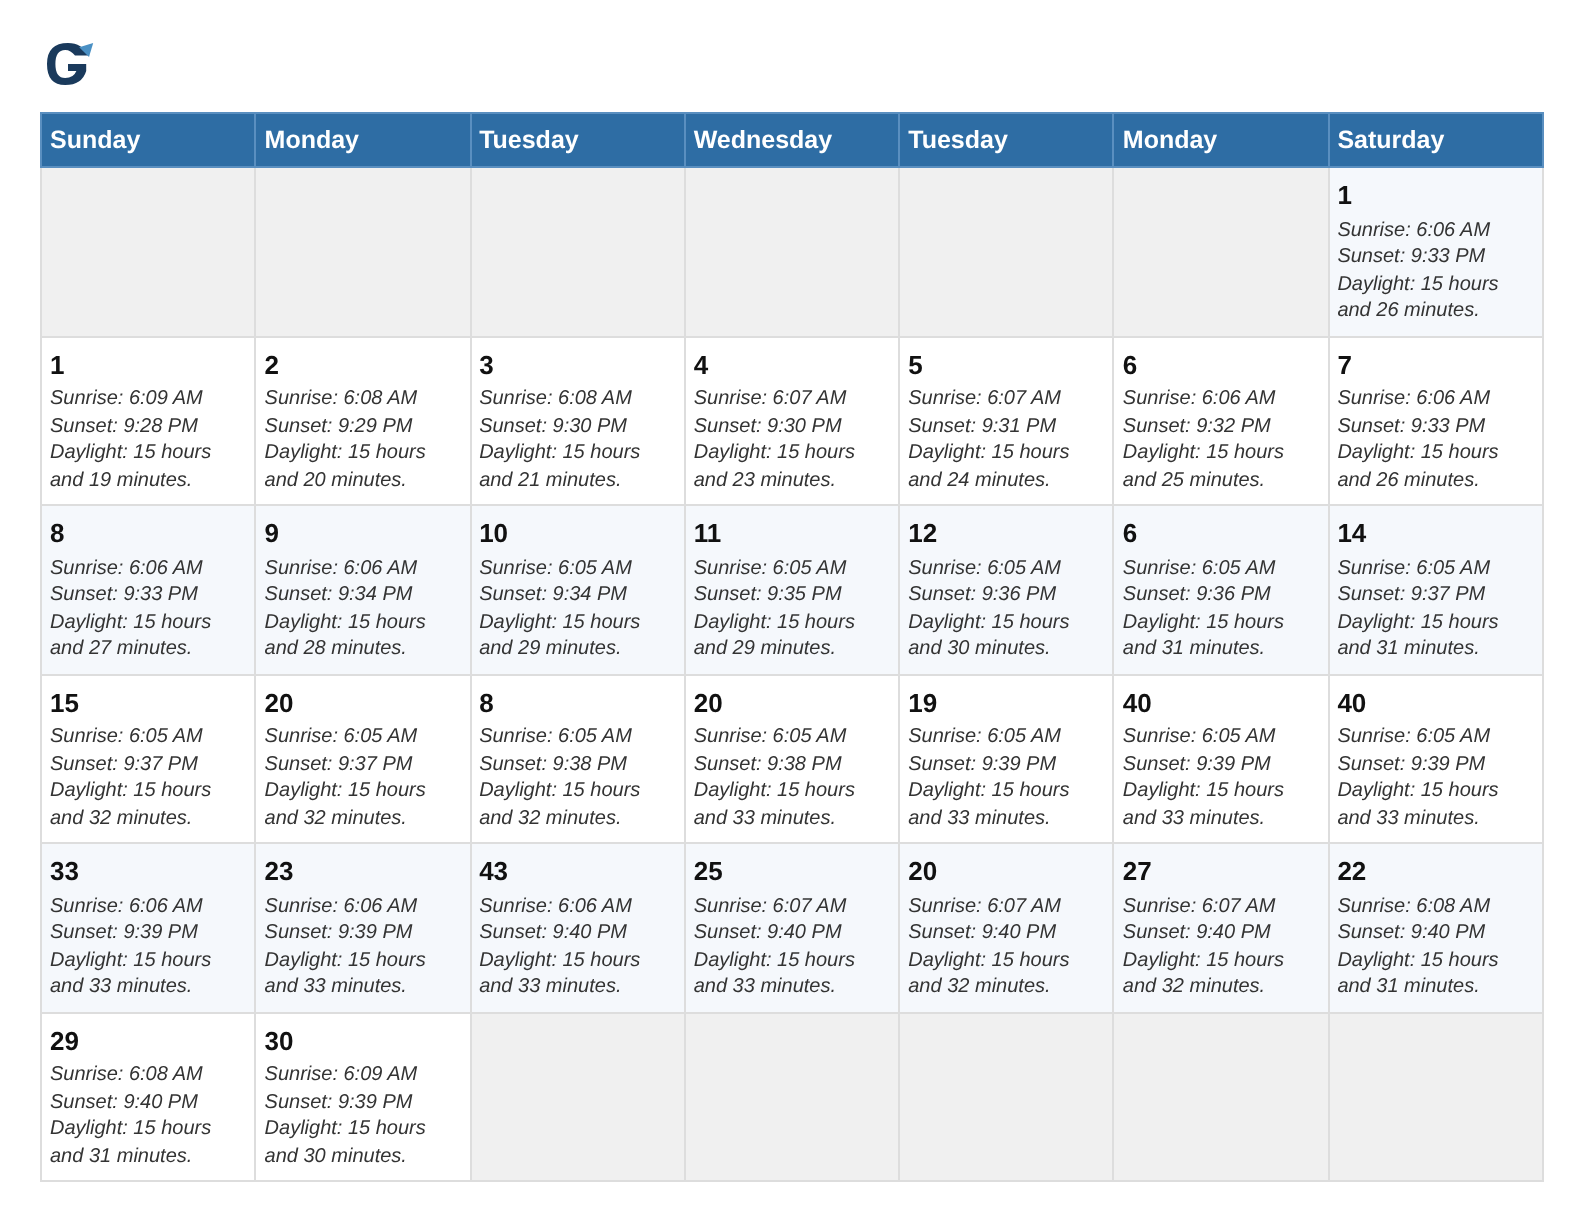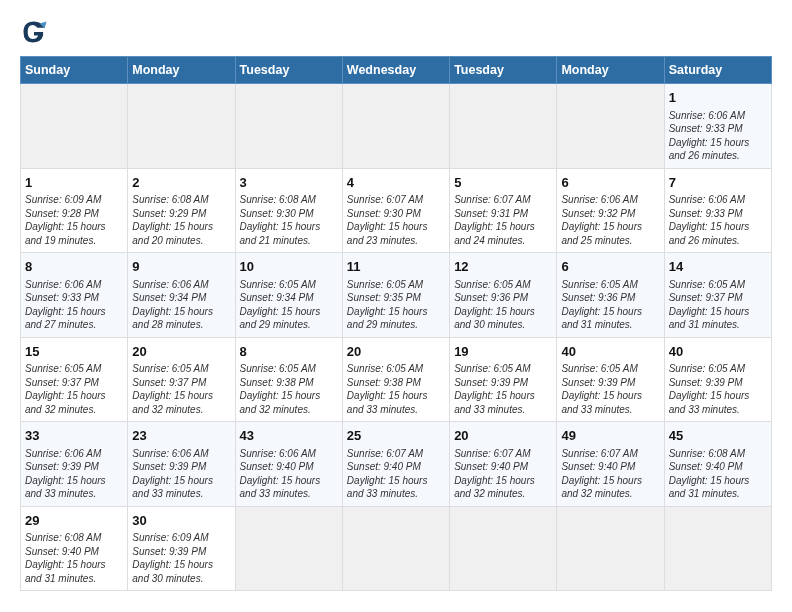--- a/index.html
+++ b/index.html
@@ -249,25 +249,25 @@
           </td>
           <td>
             <span class="day-num">25</span>
             <div class="day-info">Sunrise: 6:07 AM<br>Sunset: 9:40 PM<br>Daylight: 15 hours and 33 minutes.</div>
           </td>
           <td>
             <span class="day-num">20</span>
             <div class="day-info">Sunrise: 6:07 AM<br>Sunset: 9:40 PM<br>Daylight: 15 hours and 32 minutes.</div>
           </td>
           <td>
-            <span class="day-num">49</span>
+            <span class="day-num">27</span>
             <div class="day-info">Sunrise: 6:07 AM<br>Sunset: 9:40 PM<br>Daylight: 15 hours and 32 minutes.</div>
           </td>
           <td>
-            <span class="day-num">45</span>
+            <span class="day-num">22</span>
             <div class="day-info">Sunrise: 6:08 AM<br>Sunset: 9:40 PM<br>Daylight: 15 hours and 31 minutes.</div>
           </td>
         </tr>
         <tr>
           <td>
             <span class="day-num">29</span>
             <div class="day-info">Sunrise: 6:08 AM<br>Sunset: 9:40 PM<br>Daylight: 15 hours and 31 minutes.</div>
           </td>
           <td>
             <span class="day-num">30</span>

